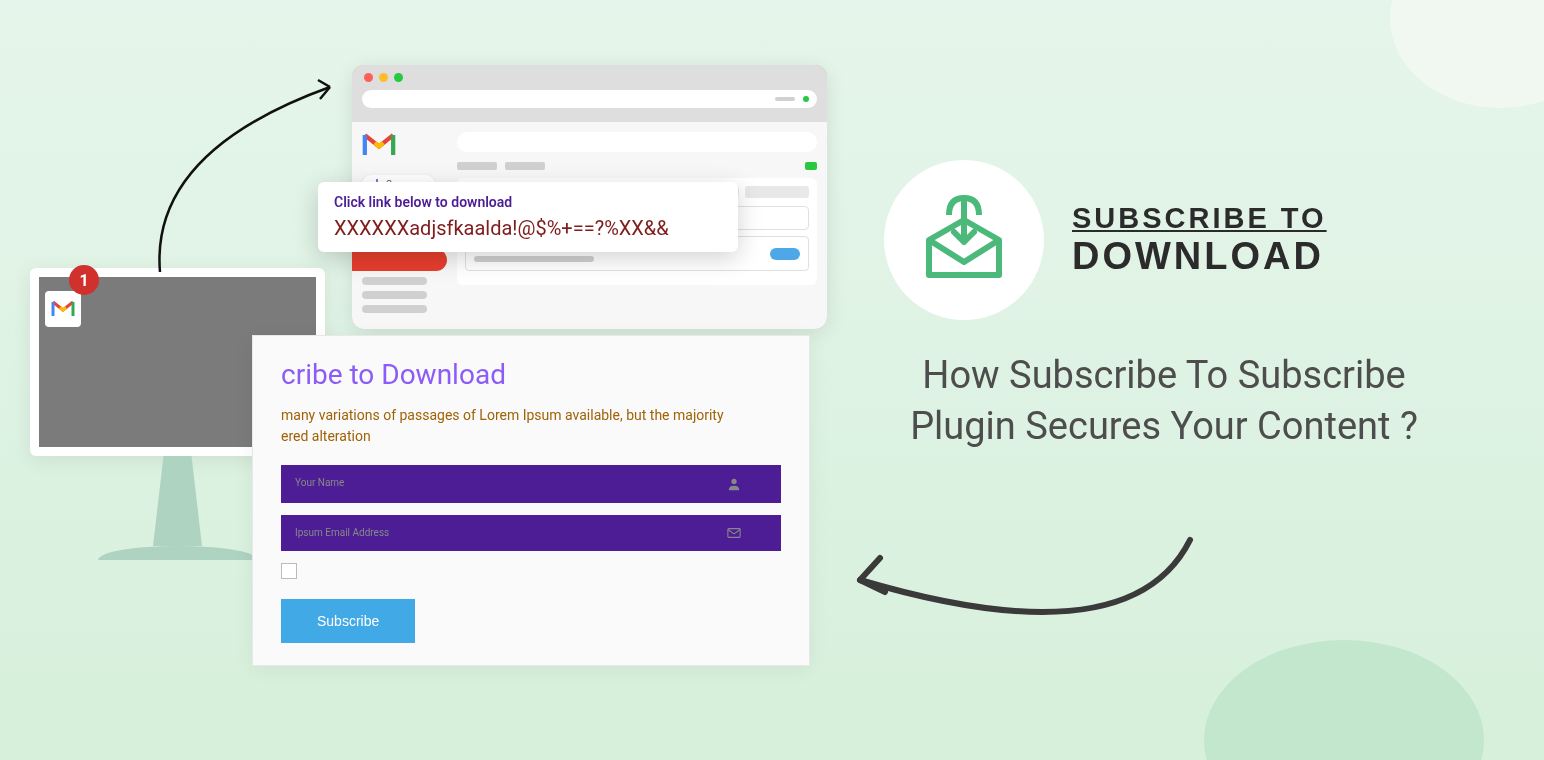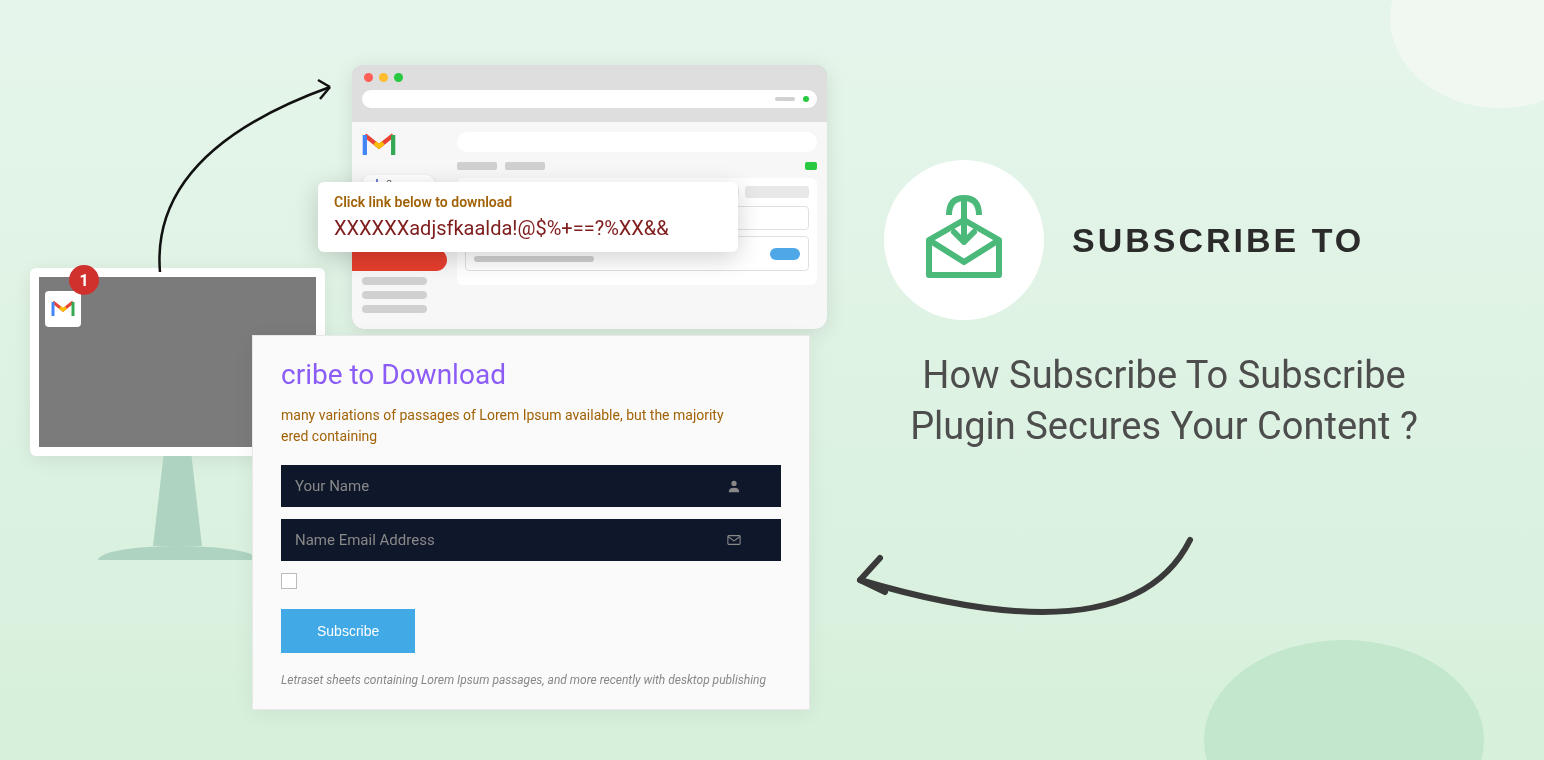--- a/index.html
+++ b/index.html
@@ -210,21 +210,21 @@
   width: 420px;
   background: #fff;
   border-radius: 6px;
   box-shadow: 0 6px 24px rgba(0,0,0,0.18);
   padding: 12px 16px;
   z-index: 5;
 }
 .tooltip-title {
   font-size: 14px;
   font-weight: 600;
-  color: #a16207;
+  color: #4c1d95;
   margin-bottom: 6px;
 }
 .tooltip-link {
   font-size: 20px;
   color: #7f1d1d;
 }
 
 
 .form-card {
   position: absolute;
@@ -242,30 +242,29 @@
   font-weight: 400;
   margin-bottom: 14px;
 }
 .form-desc {
   font-size: 14px;
   color: #a16207;
   line-height: 1.5;
   margin-bottom: 18px;
 }
 .form-input {
-  background: #0f172a;
+  background: #4c1d95;
   border: none;
   padding: 12px 40px 12px 14px;
   width: 100%;
-  font-size: 15px;
+  font-size: 10px;
   color: #666;
   margin-bottom: 12px;
   position: relative;
   display: flex;
-  align-items: center;
   justify-content: space-between;
 }
 .form-checkbox {
   display: flex;
   align-items: center;
   gap: 10px;
   margin: 8px 0 20px;
   font-size: 14px;
   color: #444;
 }
@@ -311,24 +310,25 @@
   border-radius: 50%;
   display: flex;
   align-items: center;
   justify-content: center;
   flex-shrink: 0;
 }
 .logo-text {
   font-family: Arial, sans-serif;
 }
 .logo-text-top {
-  font-size: 34px;
+  font-size: 29px;
   font-weight: 800;
   letter-spacing: 3px;
   color: #2b2b2b;
+  text-decoration: underline;
 }
 .logo-text-bottom {
   font-size: 38px;
   font-weight: 900;
   letter-spacing: 3px;
   color: #2b2b2b;
 }
 .headline {
   font-size: 38px;
   line-height: 1.35;
@@ -451,55 +451,55 @@
 
 <div class="tooltip">
   <div class="tooltip-title">Click link below to download</div>
   <div class="tooltip-link">XXXXXXadjsfkaalda!@$%+==?%XX&amp;&amp;</div>
 </div>
 
 <div class="form-card">
   <div class="form-title">cribe to Download</div>
   <div class="form-desc">
     <span>many variations of passages of Lorem Ipsum available, but the majority</span><br>
-    <span>ered containing</span>
+    <span>ered alteration</span>
   </div>
   <div class="form-input">
     <span style="color:#888">Your Name</span>
     <svg width="14" height="14" viewBox="0 0 16 16" fill="#888">
         <circle cx="8" cy="5" r="3"></circle>
         <path d="M2 15 Q2 10 8 10 Q14 10 14 15 Z"></path>
       </svg>
   </div>
   <div class="form-input">
-    <span style="color:#888">Name Email Address</span>
+    <span style="color:#888">Ipsum Email Address</span>
     <svg width="14" height="12" viewBox="0 0 16 12" fill="none" stroke="#888" stroke-width="1.2">
         <rect x="1" y="1" width="14" height="10" rx="1"></rect>
         <path d="M1 2 L8 7 L15 2"></path>
       </svg>
   </div>
   <div class="form-checkbox">
     <div class="checkbox-box"></div>
   </div>
   <button class="subscribe-btn">Subscribe</button>
-  <div class="form-footer">Letraset sheets containing Lorem Ipsum passages, and more recently with desktop publishing</div>
 </div>
 
 <div class="right-side">
   <div class="logo-row">
     <div class="logo-circle">
       <svg width="100" height="100" viewBox="0 0 100 100" fill="none" stroke="#4bb97a" stroke-width="6" stroke-linejoin="round">
         <path d="M15 50 L50 30 L85 50 L85 85 L15 85 Z"></path>
         <path d="M15 50 L50 72 L85 50"></path>
         <path d="M50 12 L50 52 M40 42 L50 52 L60 42" stroke-linecap="round"></path>
         <path d="M35 25 Q35 8 50 8 Q65 8 65 25"></path>
       </svg>
     </div>
     <div class="logo-text">
       <div class="logo-text-top">SUBSCRIBE TO</div>
+      <div class="logo-text-bottom">DOWNLOAD</div>
     </div>
   </div>
   <div class="headline">How Subscribe To Subscribe Plugin Secures Your Content ?</div>
 </div>
 
 <svg class="arrow2" width="380" height="150">
   <path d="M360 10 Q 300 130 30 50" stroke="#3a3a3a" stroke-width="6" fill="none" stroke-linecap="round"></path>
   <path d="M30 50 L50 28 M30 50 L55 62" stroke="#3a3a3a" stroke-width="6" fill="none" stroke-linecap="round"></path>
 </svg>
 

